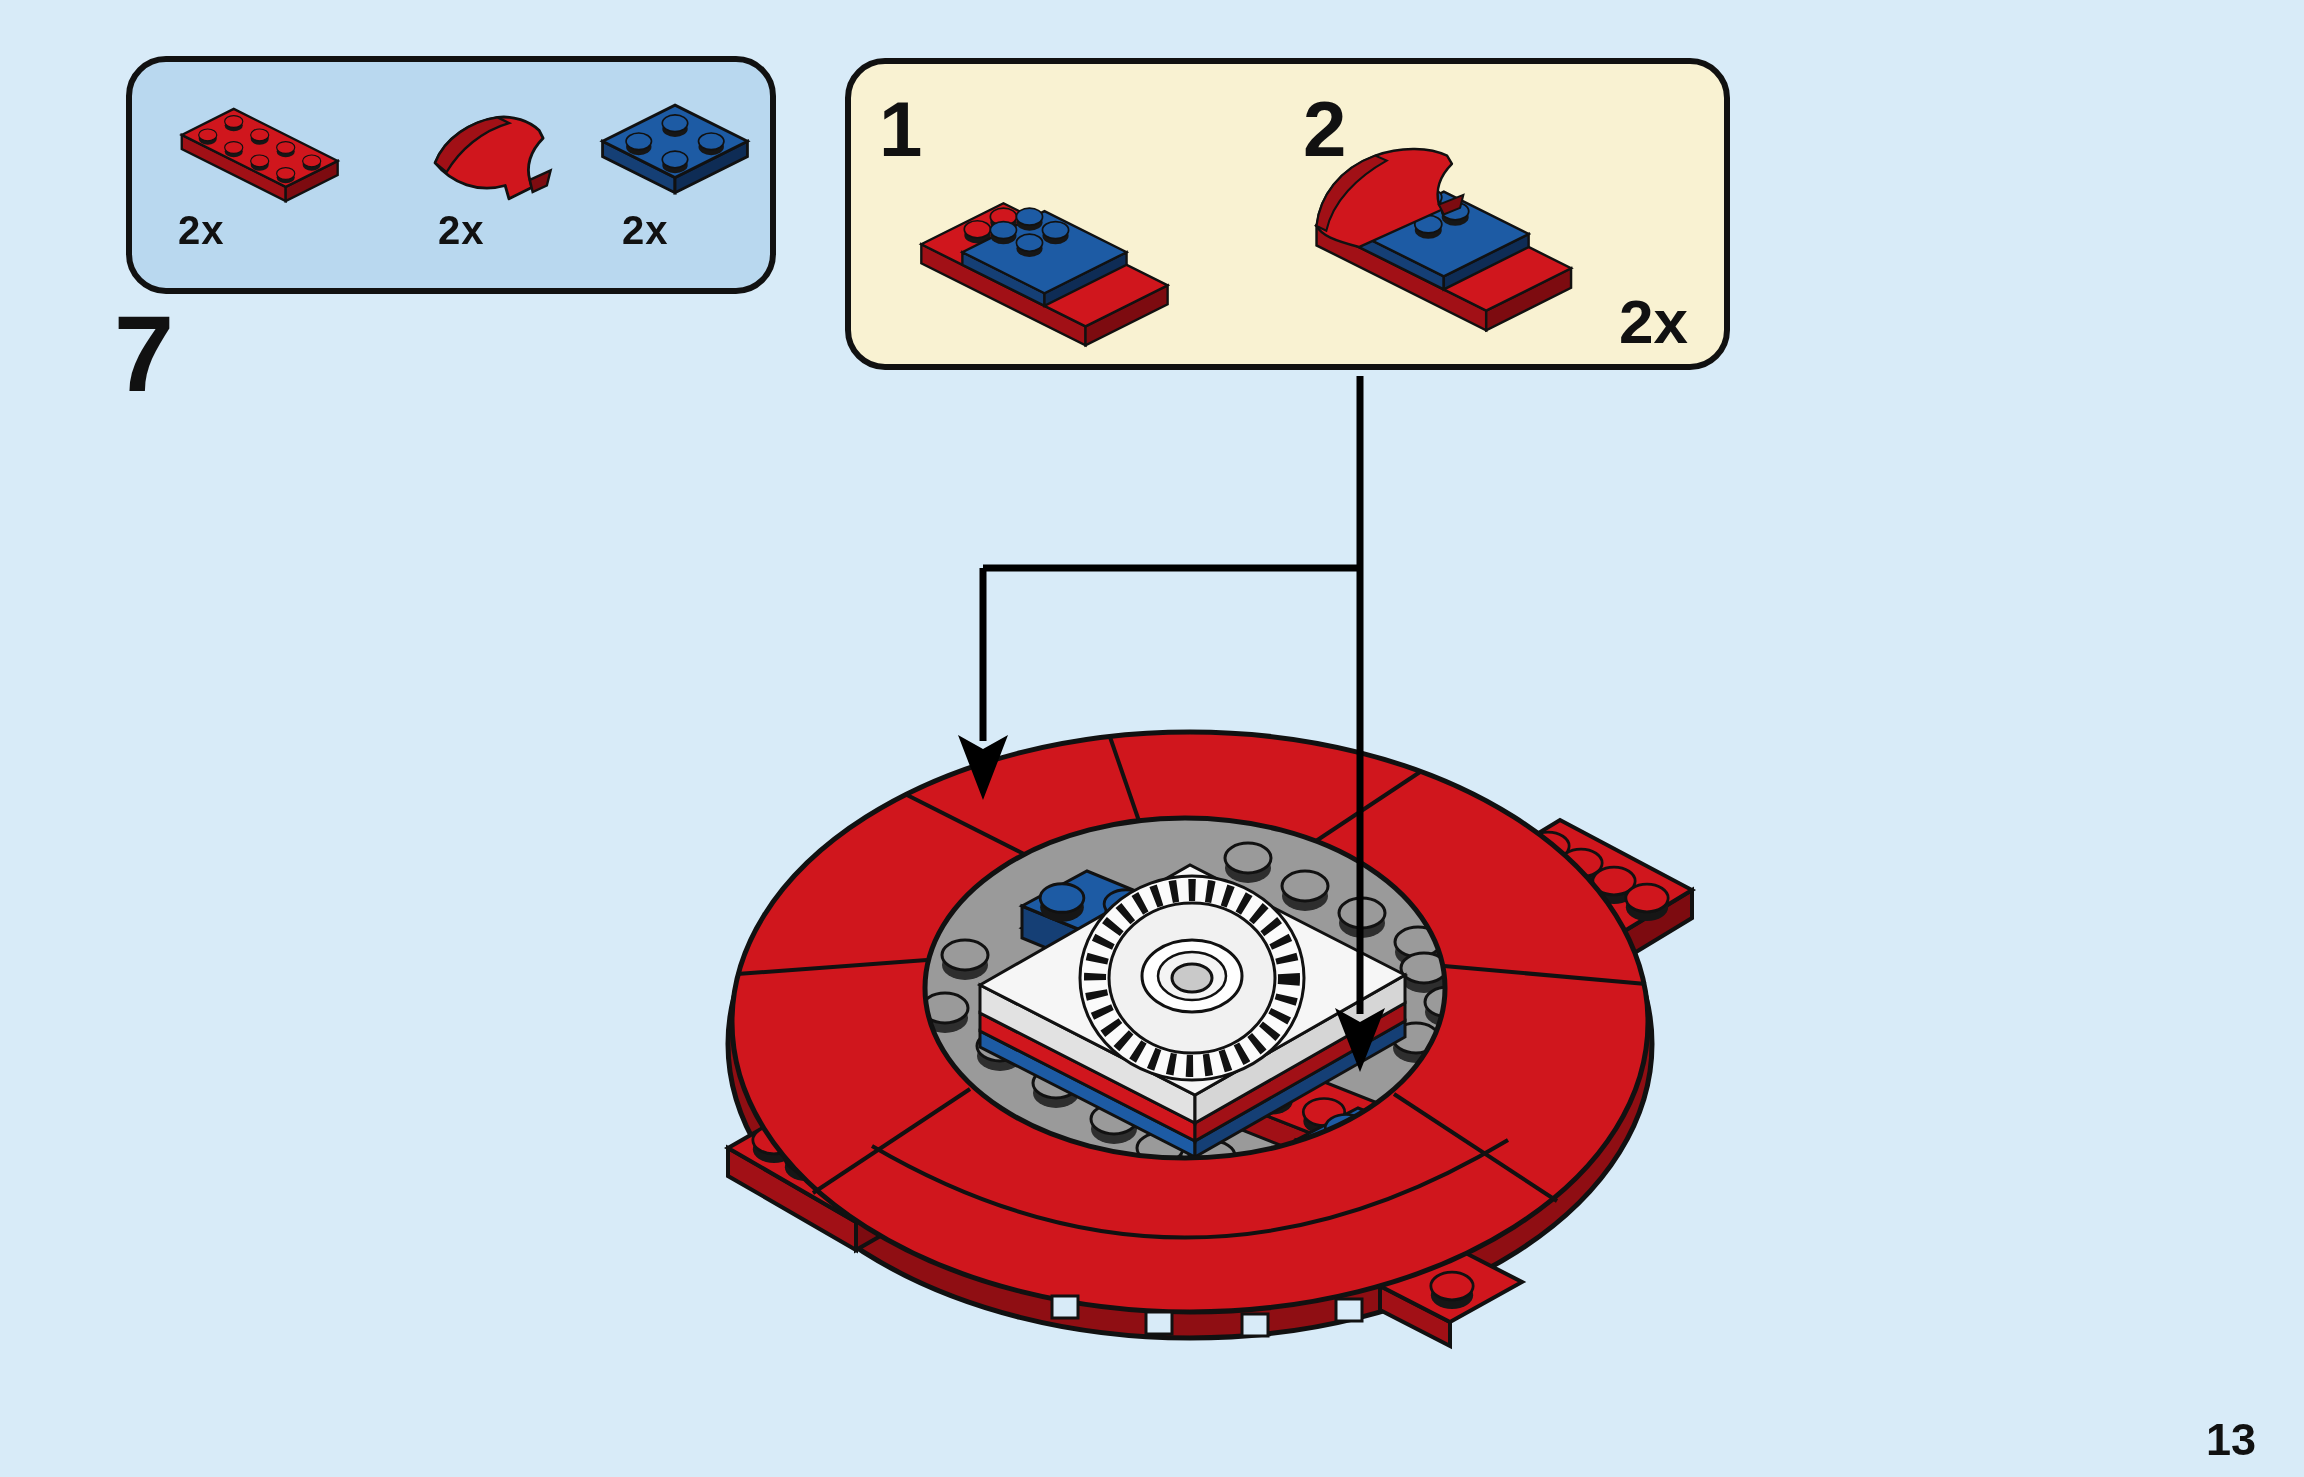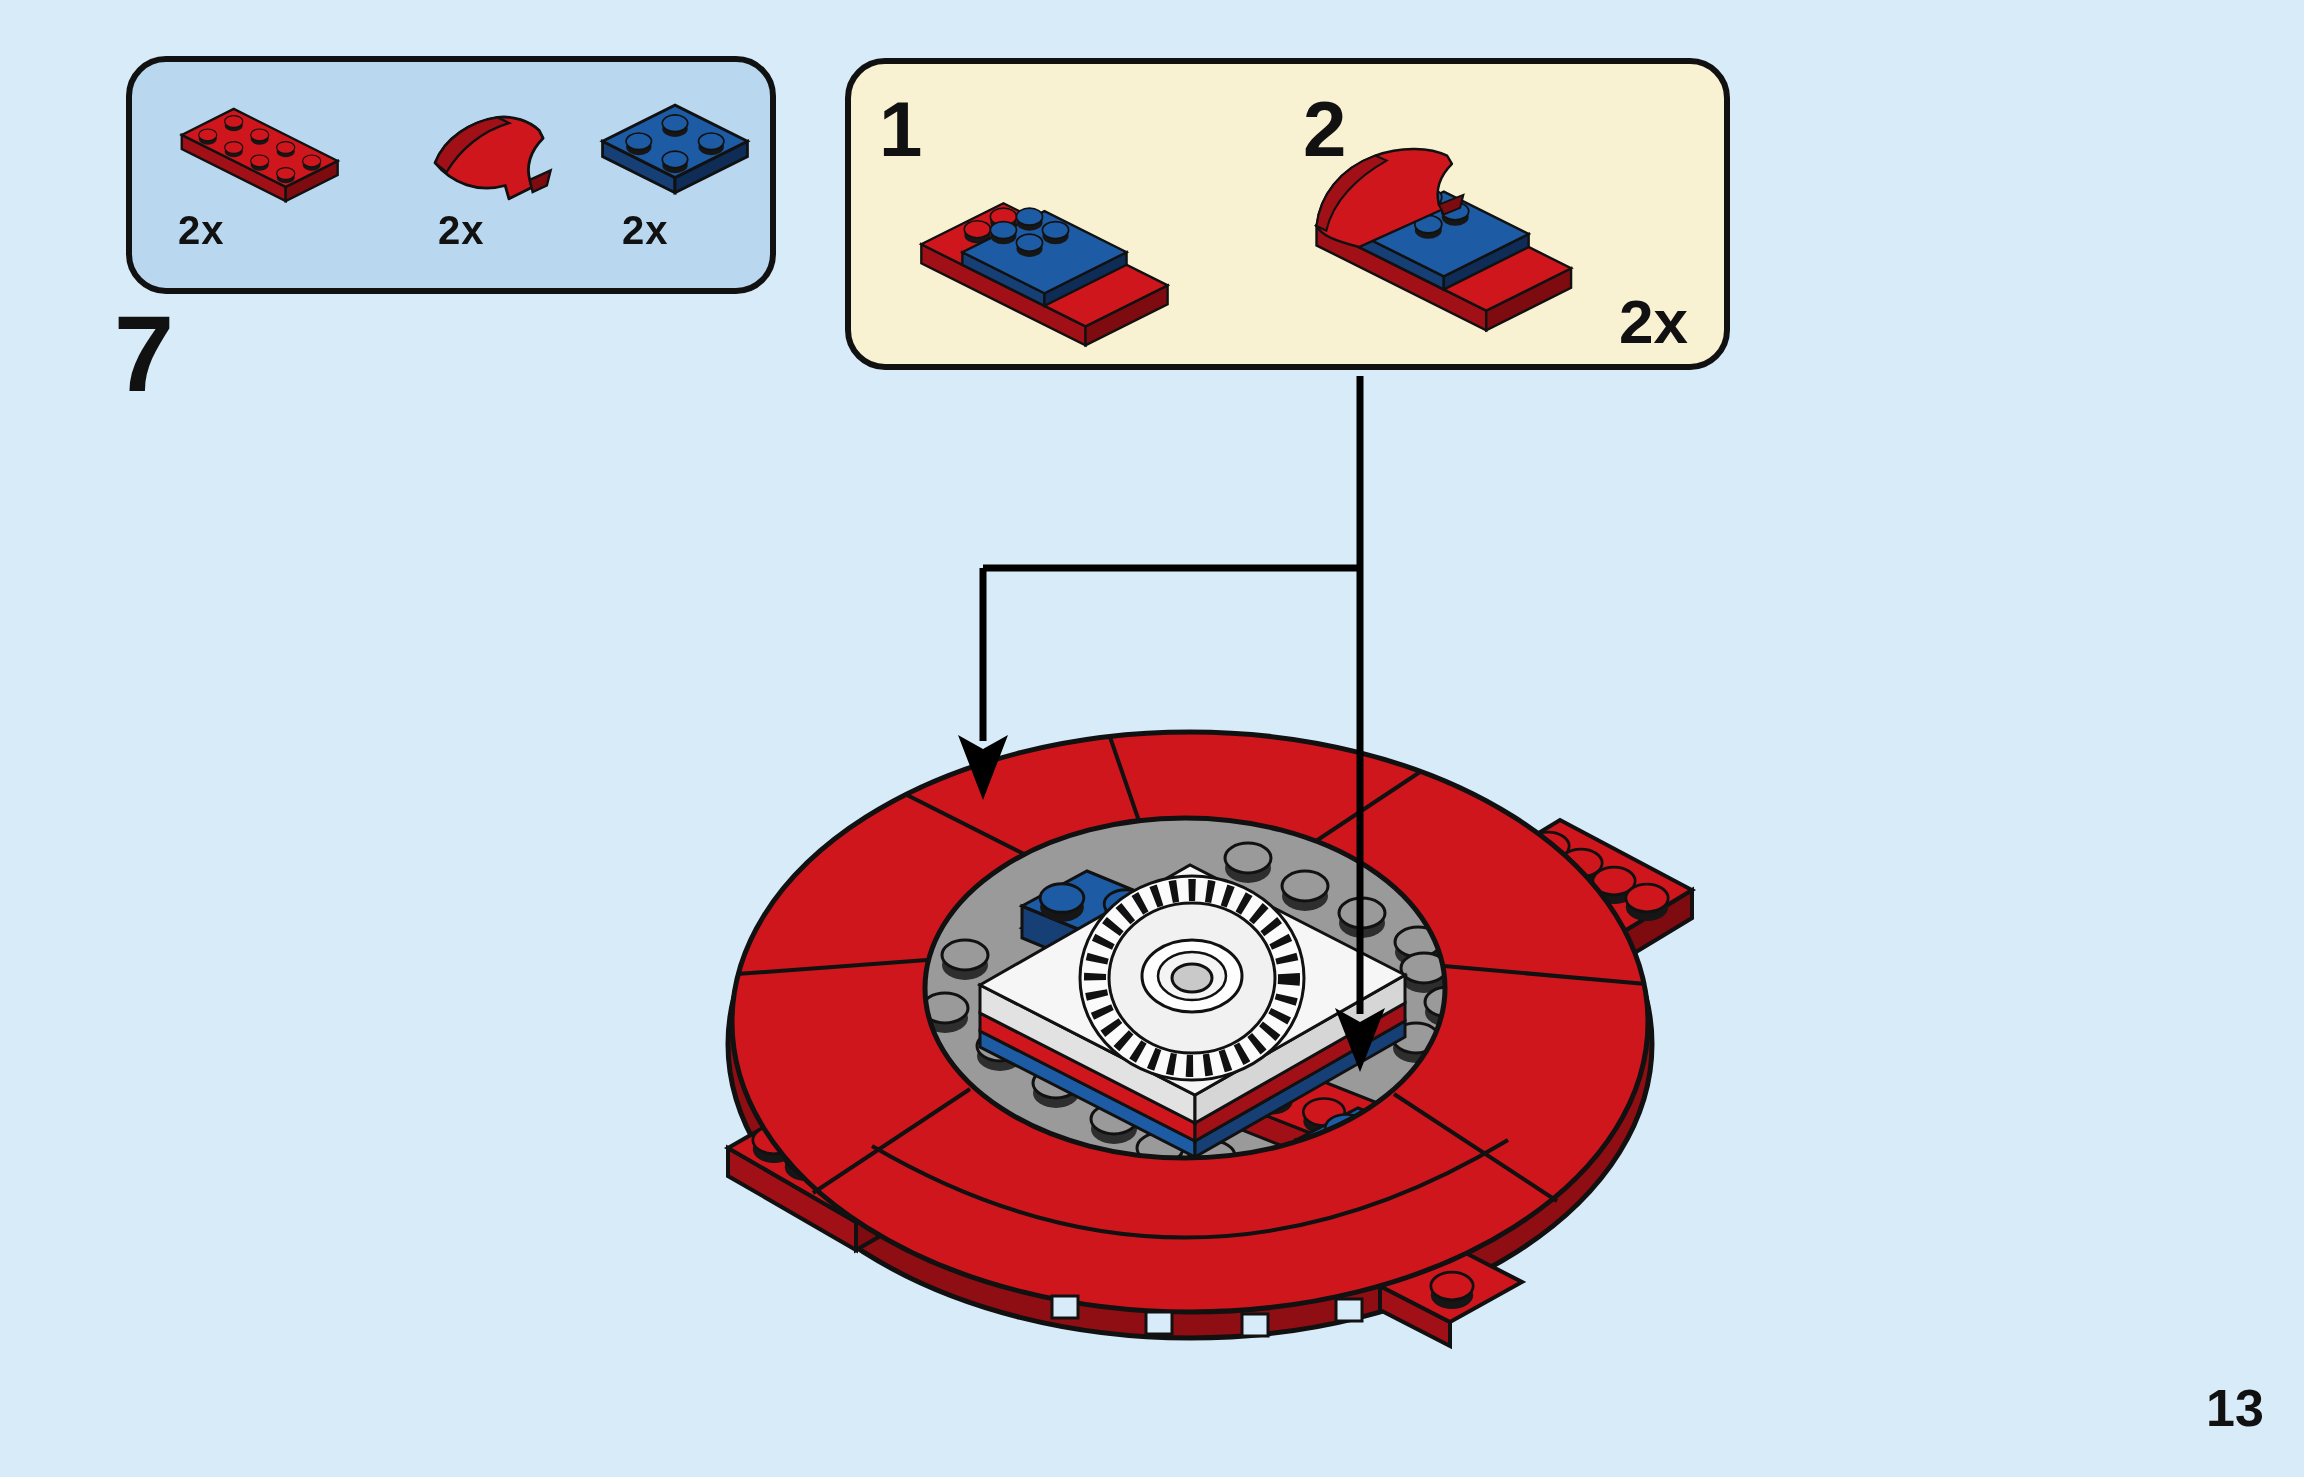--- a/index.html
+++ b/index.html
@@ -6,21 +6,21 @@
   #page{position:relative;width:2304px;height:1477px;background:#d8ebf8;overflow:hidden;
         font-family:"Liberation Sans",sans-serif;color:#111;}
   .abs{position:absolute;}
   .callout{border:6px solid #111;box-sizing:border-box;}
   .parts-box{left:126px;top:56px;width:650px;height:238px;border-radius:40px;background:#b9d8ef;}
   .sub-box{left:845px;top:58px;width:885px;height:312px;border-radius:40px;background:#f9f2d2;}
   .qty{font-weight:700;font-size:40px;letter-spacing:1px;}
   .substep-num{font-weight:700;font-size:78px;line-height:1;}
   .sub-qty{font-weight:700;font-size:62px;}
   .step-num{font-weight:700;font-size:108px;line-height:1;}
-  .page-num{font-weight:700;font-size:52px;}
+  .page-num{font-weight:700;font-size:45px;margin-top:36px;}
   svg{display:block;}
 </style>
 </head>
 <body>
 
 <div id="page">
 
   <svg width="0" height="0">
     <defs>
       <g id="stud-r">

